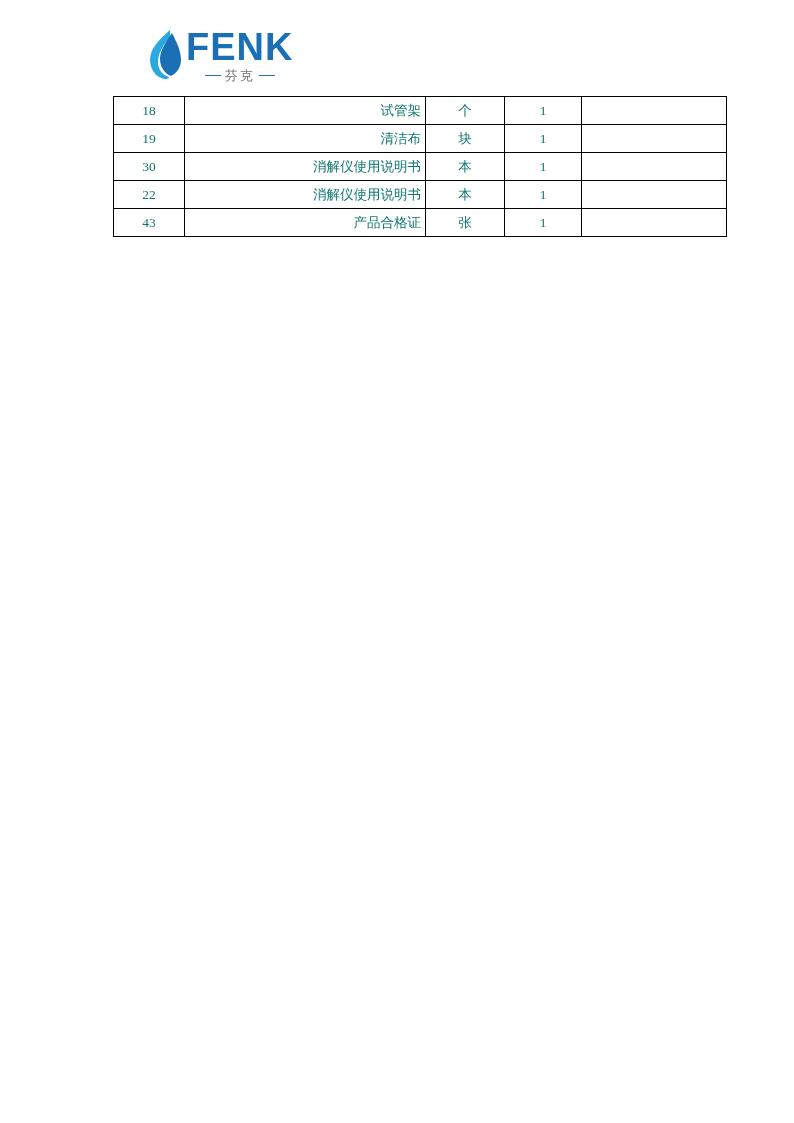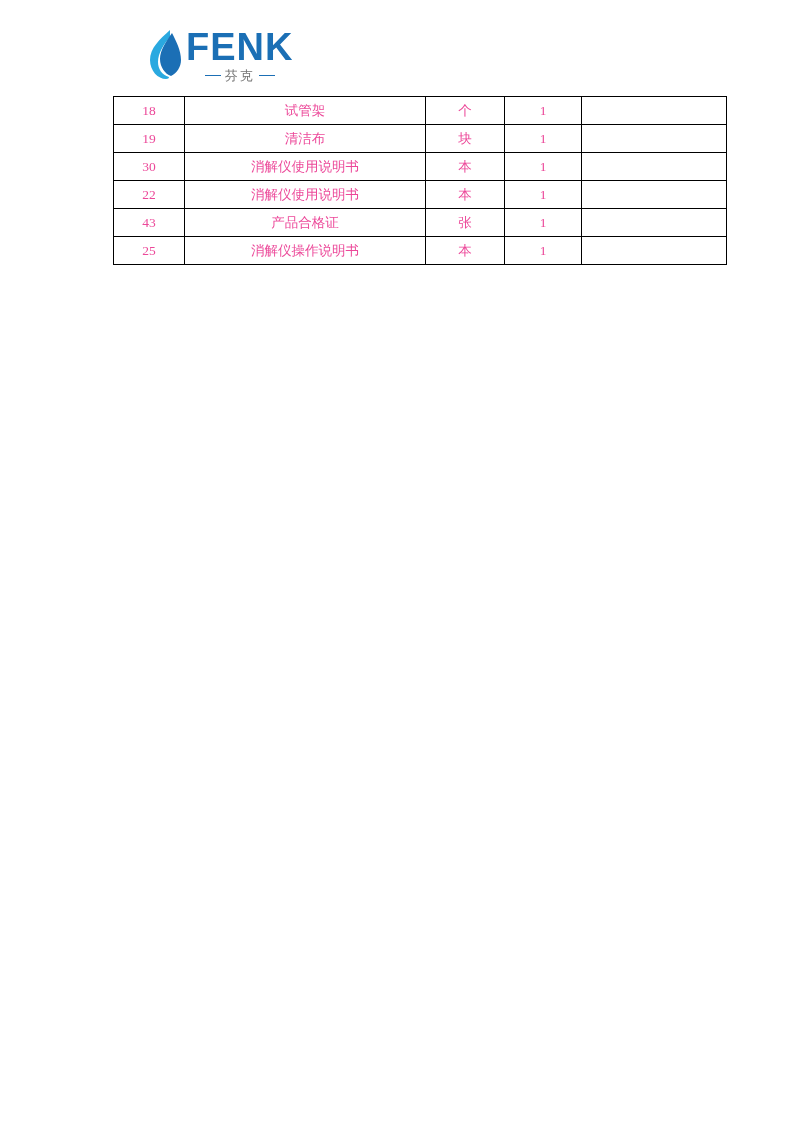--- a/index.html
+++ b/index.html
@@ -79,32 +79,32 @@
   }
   table.parts {
     border-collapse: collapse;
     width: 568px;
     table-layout: fixed;
   }
   table.parts td {
     border: 1px solid #000000;
     height: 27px;
     font-size: 13.5px;
-    color: #ec4899;
+    color: #0f766e;
     padding: 0 4px;
     vertical-align: middle;
   }
   td.c-no {
     width: 62px;
     text-align: center;
     font-family: "Liberation Serif", serif;
   }
   td.c-name {
     width: 232px;
-    text-align: center;
+    text-align: right;
     padding-left: 10px;
   }
   td.c-unit {
     width: 70px;
     text-align: center;
   }
   td.c-qty {
     width: 68px;
     text-align: center;
     font-family: "Liberation Serif", serif;
@@ -165,24 +165,17 @@
           <td class="c-qty">1</td>
           <td class="c-remark"></td>
         </tr>
         <tr>
           <td class="c-no">43</td>
           <td class="c-name">产品合格证</td>
           <td class="c-unit">张</td>
           <td class="c-qty">1</td>
           <td class="c-remark"></td>
         </tr>
-        <tr>
-          <td class="c-no">25</td>
-          <td class="c-name">消解仪操作说明书</td>
-          <td class="c-unit">本</td>
-          <td class="c-qty">1</td>
-          <td class="c-remark"></td>
-        </tr>
       </tbody>
     </table>
   </div>
 
 </div>
 
 </body></html>

